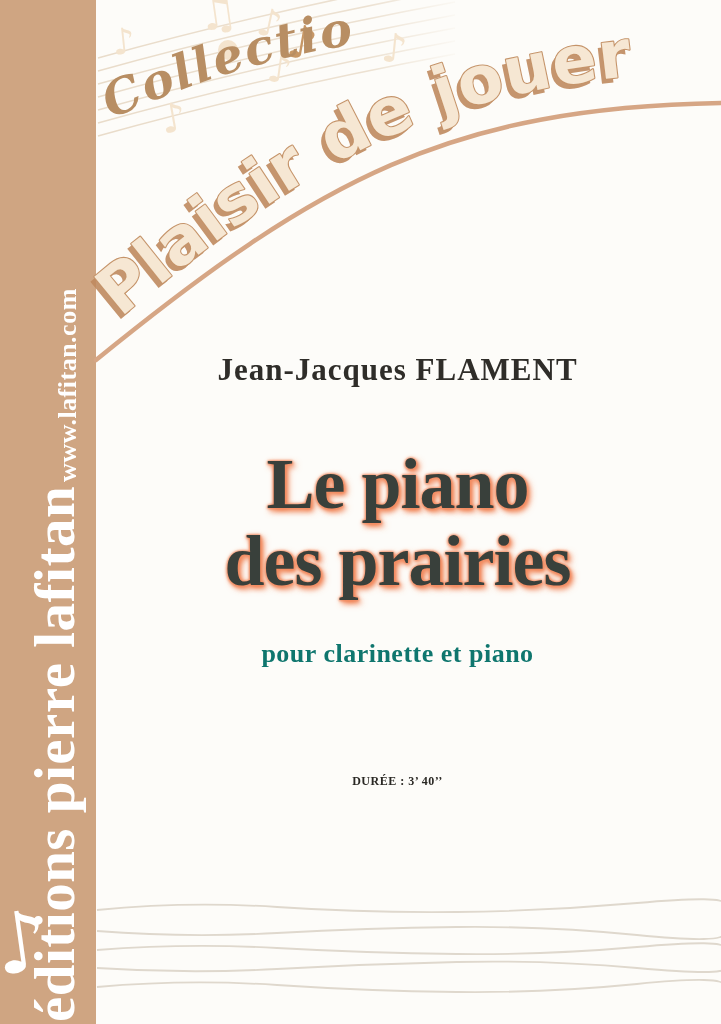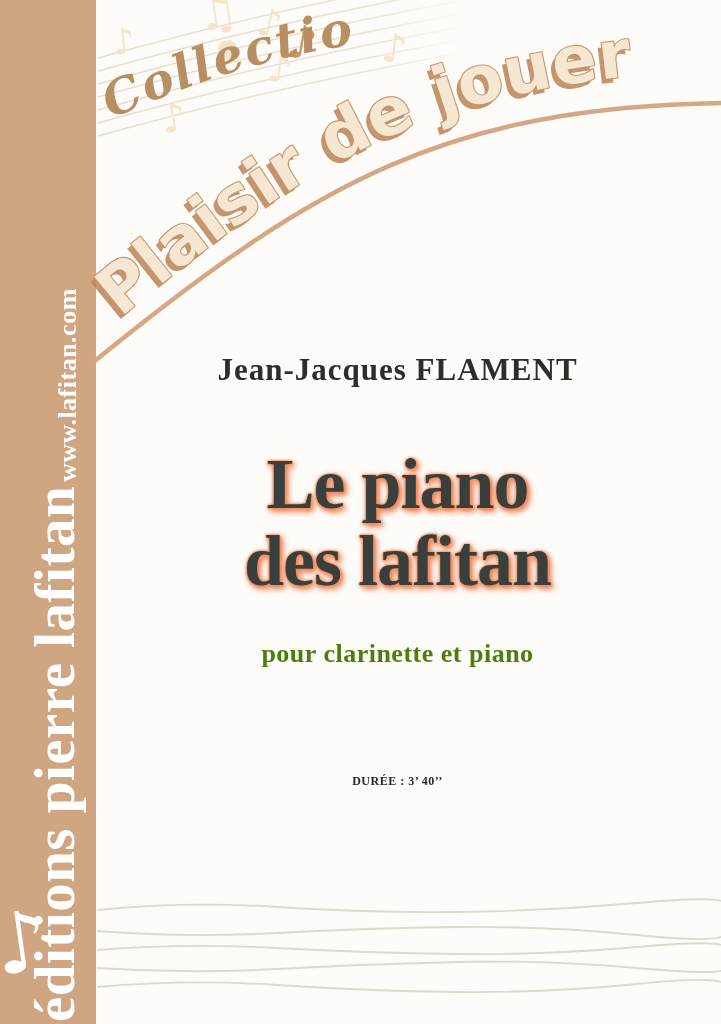--- a/index.html
+++ b/index.html
@@ -68,21 +68,21 @@
     text-shadow:
       0 0 2px #f5906a,
       1px 1px 3px #f28a5f,
       2px 3px 5px #f18a5e,
       3px 3px 7px rgba(241,138,94,.85),
       -1px 1px 3px rgba(241,138,94,.6),
       0 -1px 3px rgba(241,138,94,.45);
   }
   .subtitle{
     top:639px;font-size:26px;font-weight:700;letter-spacing:.5px;
-    color:#4d7c0f;line-height:30px;
+    color:#0f766e;line-height:30px;
   }
   .duration{
     top:771px;font-size:12px;font-weight:700;letter-spacing:.5px;
     color:#2a2824;line-height:20px;
   }
 </style>
 </head>
 <body>
 
 <div class="page">
@@ -145,19 +145,19 @@
     <text class="note-white" x="-6" y="972" font-size="84" transform="rotate(-8 20 940)">♪</text>
   </svg>
 
   <div class="side-big">éditions pierre lafitan</div>
   <div class="side-small">www.lafitan.com</div>
 
   <div class="content">
     <div class="composer">Jean-Jacques FLAMENT</div>
     <div class="title">
       <div>Le piano</div>
-      <div>des lafitan</div>
+      <div>des prairies</div>
     </div>
     <div class="subtitle">pour clarinette et piano</div>
     <div class="duration">DURÉE : 3’ 40’’</div>
   </div>
 
 </div>
 
 </body></html>

